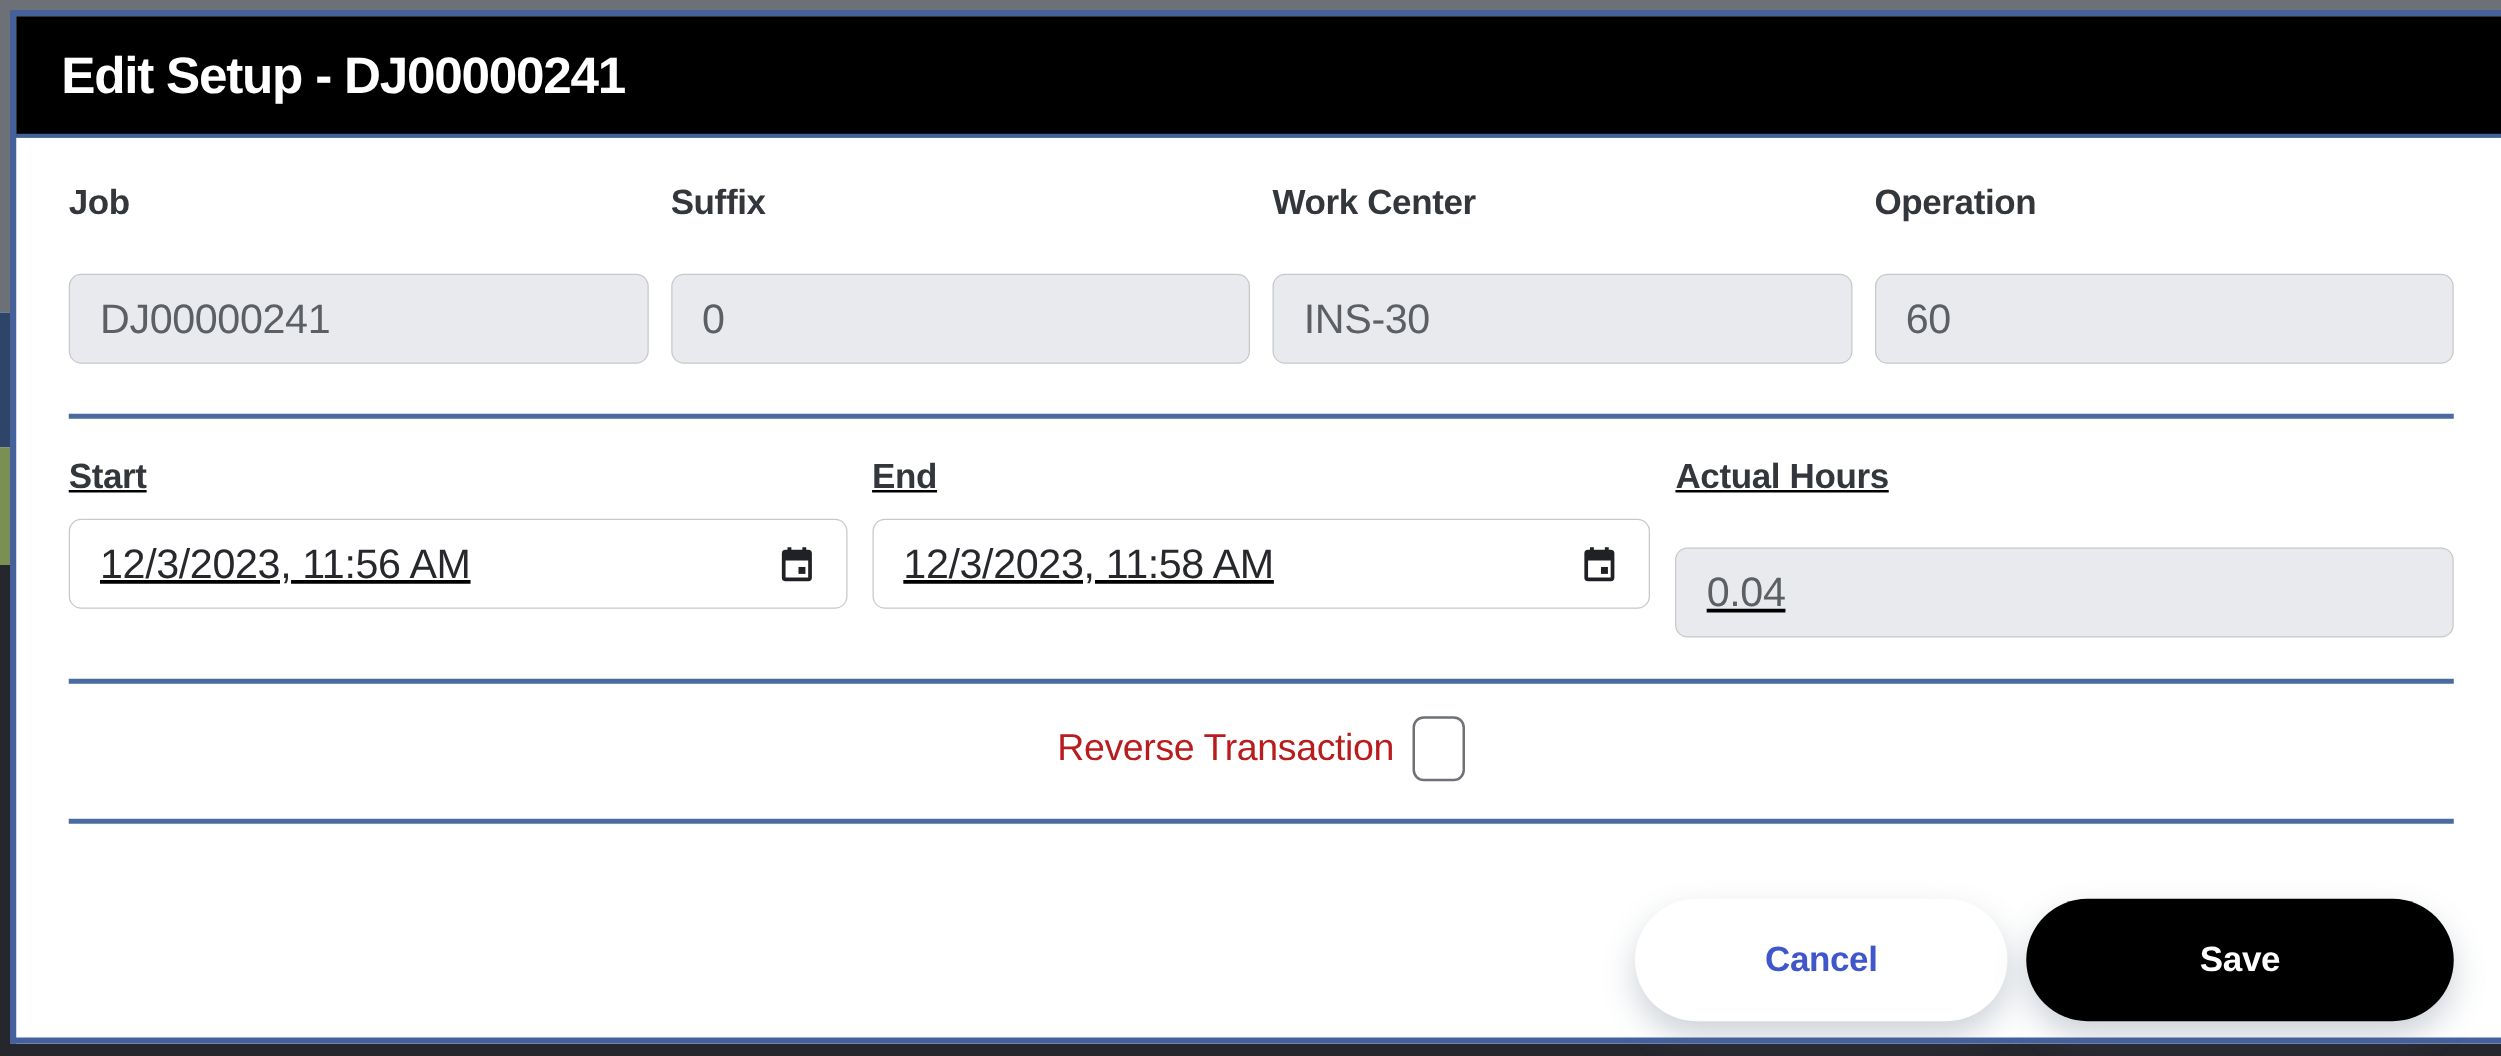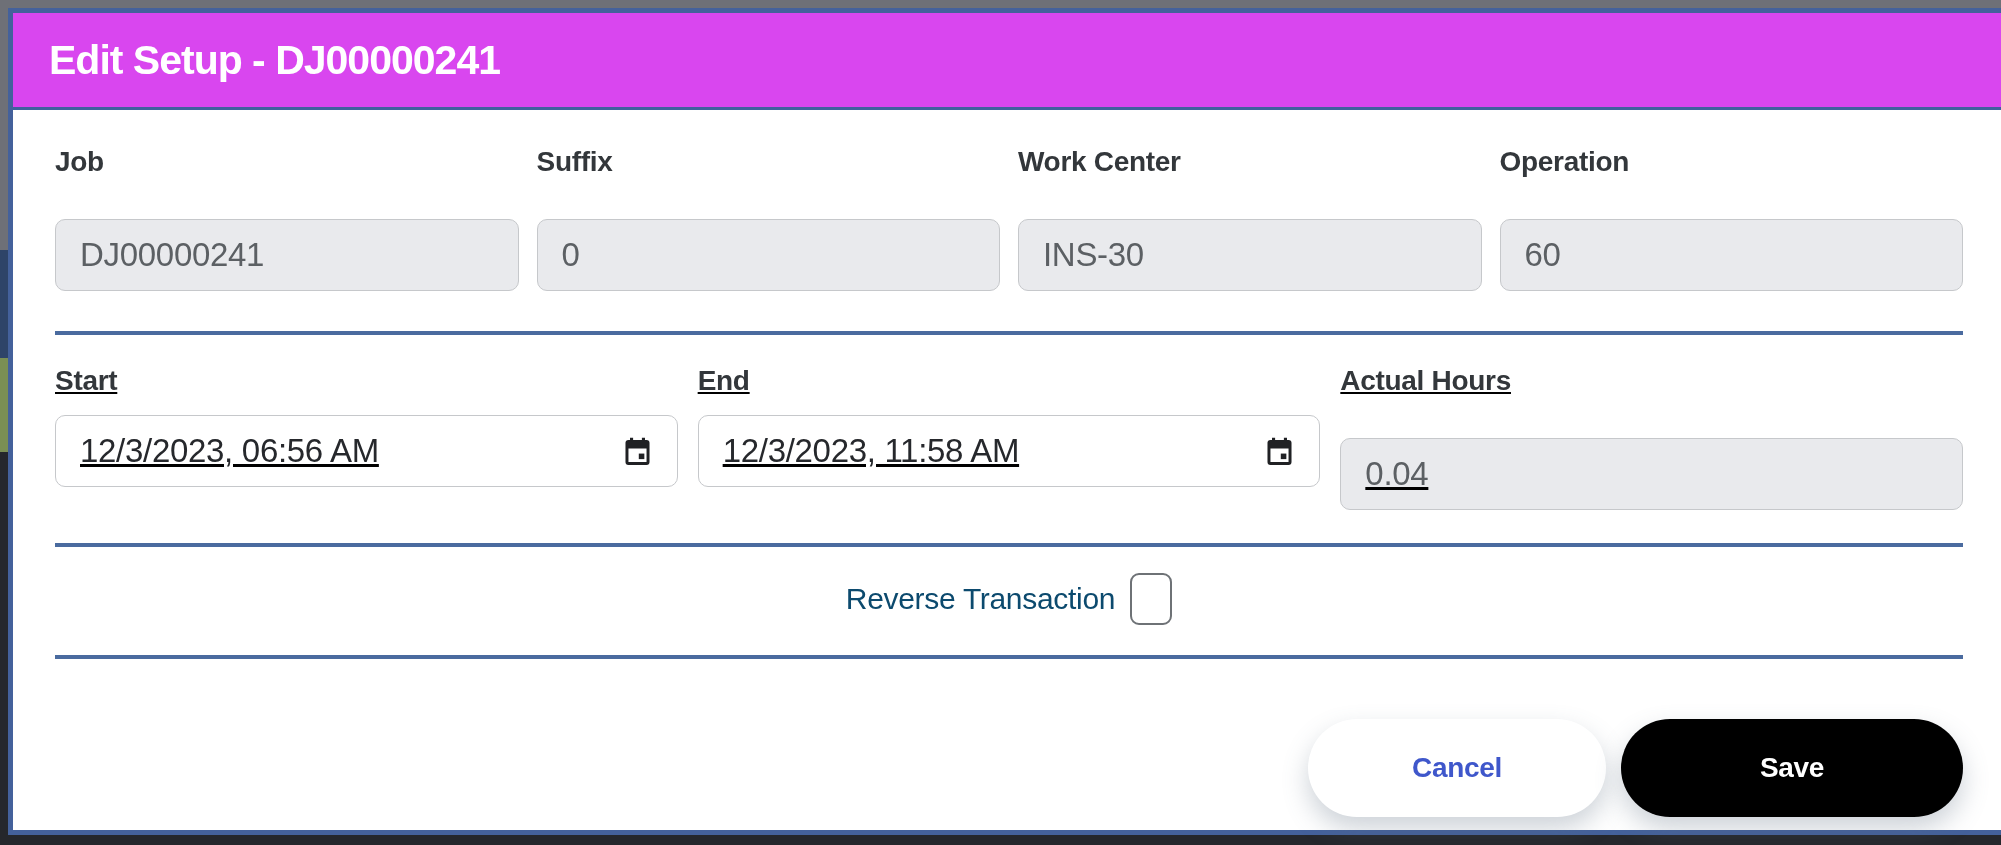--- a/index.html
+++ b/index.html
@@ -29,21 +29,21 @@
     z-index: 1;
     background: #ffffff;
     border-top: 5px solid #44619b;
     border-left: 5px solid #44619b;
     border-bottom: 5px solid #44619b;
     display: flex;
     flex-direction: column;
   }
   .modal-header {
     height: 97px;
-    background: #d946ef;
+    background: #000000;
     border-bottom: 3px solid #40619e;
     display: flex;
     align-items: center;
     padding-left: 36px;
     flex: 0 0 auto;
   }
   .modal-title {
     font-size: 41px;
     font-weight: bold;
     letter-spacing: -1px;
@@ -105,21 +105,21 @@
     margin-top: 26px;
     height: 52px;
     display: flex;
     justify-content: center;
     align-items: center;
     gap: 15px;
   }
   .checkbox-label {
     font-size: 30px;
     font-weight: 500;
-    color: #0c4a6e;
+    color: #b91c1c;
     letter-spacing: -0.3px;
   }
   .checkbox {
     width: 42px;
     height: 52px;
     border: 2.5px solid #6e7276;
     border-radius: 9px;
     background: #ffffff;
     cursor: pointer;
   }
@@ -193,21 +193,21 @@
         </div>
       </div>
     </div>
 
     <hr class="divider div1">
 
     <div class="grid-3 row2">
       <div>
         <span class="field-label">Start</span>
         <div class="input datetime">
-          <span>12/3/2023, 06:56 AM</span>
+          <span>12/3/2023, 11:56 AM</span>
           <svg class="cal-icon" viewBox="0 0 24 24">
             <path fill="#202124" d="M19 3h-1.2V1.4h-2.4V3H8.6V1.4H6.2V3H5A2.3 2.3 0 0 0 2.7 5.3v14.9A2.3 2.3 0 0 0 5 22.5h14a2.3 2.3 0 0 0 2.3-2.3V5.3A2.3 2.3 0 0 0 19 3zm0 17.2H5V9.6h14v10.6z"></path>
             <rect x="13" y="13.6" width="4.3" height="4.3" fill="#202124"></rect>
           </svg>
         </div>
       </div>
       <div>
         <span class="field-label">End</span>
         <div class="input datetime">
           <span>12/3/2023, 11:58 AM</span>

